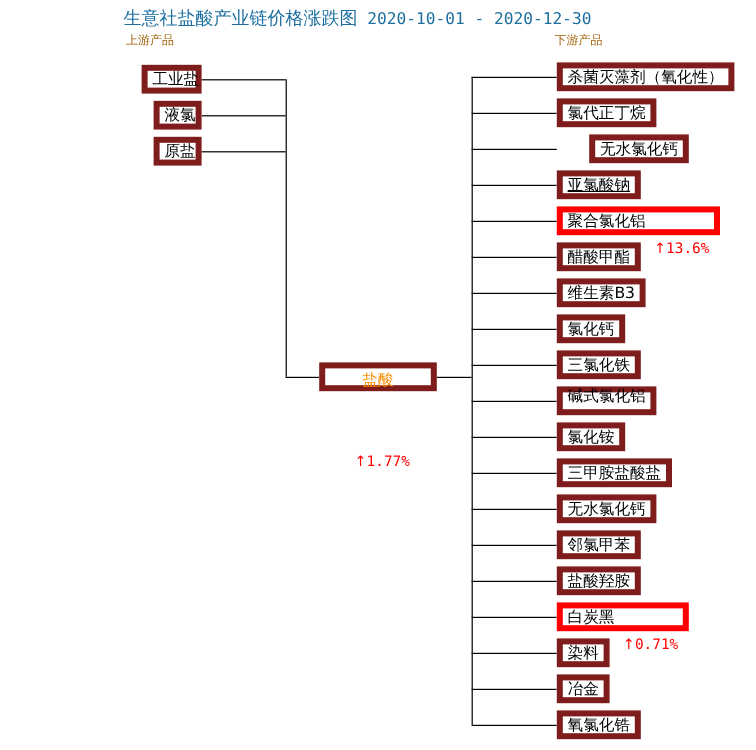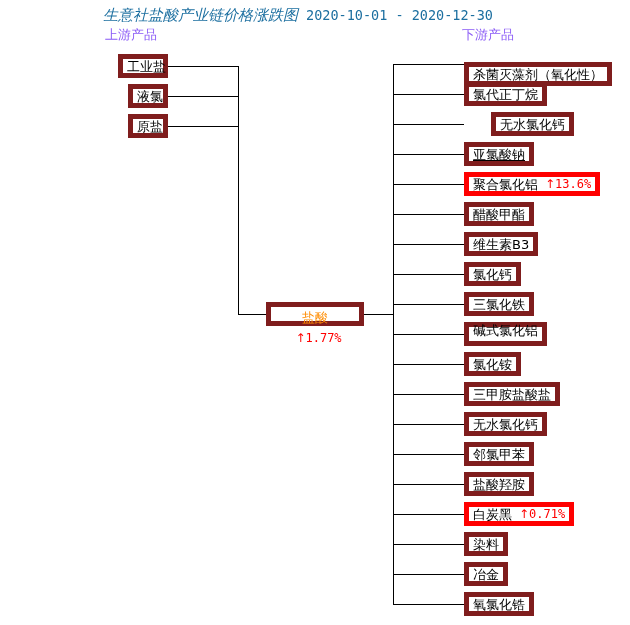--- a/index.html
+++ b/index.html
@@ -21,33 +21,32 @@
     position: absolute;
     left: 103px;
     top: 6px;
     white-space: nowrap;
     color: #1c6fa0;
     font-size: 15px;
     line-height: 18px;
   }
   #chart-title .t-main {
     letter-spacing: 0px;
-    font-style: italic;
   }
   #chart-title .t-range {
     font-family: "DejaVu Sans Mono", "Liberation Mono", monospace;
     font-size: 13.5px;
     margin-left: 8px;
   }
 
   
   .col-header {
     position: absolute;
-    color: #8b5cf6;
-    font-size: 13px;
+    color: #a16207;
+    font-size: 10px;
     line-height: 16px;
     white-space: nowrap;
   }
   #upstream-header { left: 105px; top: 27px; }
   #downstream-header { left: 462px; top: 27px; }
 
   
   .node-box {
     position: absolute;
     box-sizing: border-box;
@@ -66,20 +65,21 @@
 
   .node-label { display: inline-block; }
   .node-label.center-label { color: #ff8c00; }
 
   .node-change {
     color: #ff0000;
     font-family: "DejaVu Sans Mono", "Liberation Mono", monospace;
     font-size: 12px;
     margin-left: 7px;
     white-space: nowrap;
+    margin-top: 46px;
   }
   .node-change .arrow-up { font-family: "DejaVu Sans", sans-serif; font-size: 12px; }
 
   
   .line-h, .line-v {
     position: absolute;
     background: #000000;
   }
   .line-h { height: 1px; }
   .line-v { width: 1px; }
@@ -134,21 +134,21 @@
       <span class="node-label">原盐</span>
     </div>
   </div>
 
 <div class="node-box" id="center-node" style="left:266px; top:302px; width:98px;flex-direction:column;">
   <span class="node-label center-label">盐酸</span>
   <span class="node-change"><span class="arrow-up">↑</span><span>1.77%</span></span>
 </div>
 
 <div id="downstream-nodes">
-    <div class="node-box" style="left: 464px; top: 62px;">
+    <div class="node-box" style="left: 464px; top: 52px;">
       <span class="node-label">杀菌灭藻剂（氧化性）</span>
     </div>
     <div class="node-box" style="left: 464px; top: 82px;">
       <span class="node-label">氯代正丁烷</span>
     </div>
     <div class="node-box" style="left: 491px; top: 112px;">
       <span class="node-label">无水氯化钙</span>
     </div>
     <div class="node-box" style="left: 464px; top: 142px; text-decoration: underline;">
       <span class="node-label">亚氯酸钠</span>

